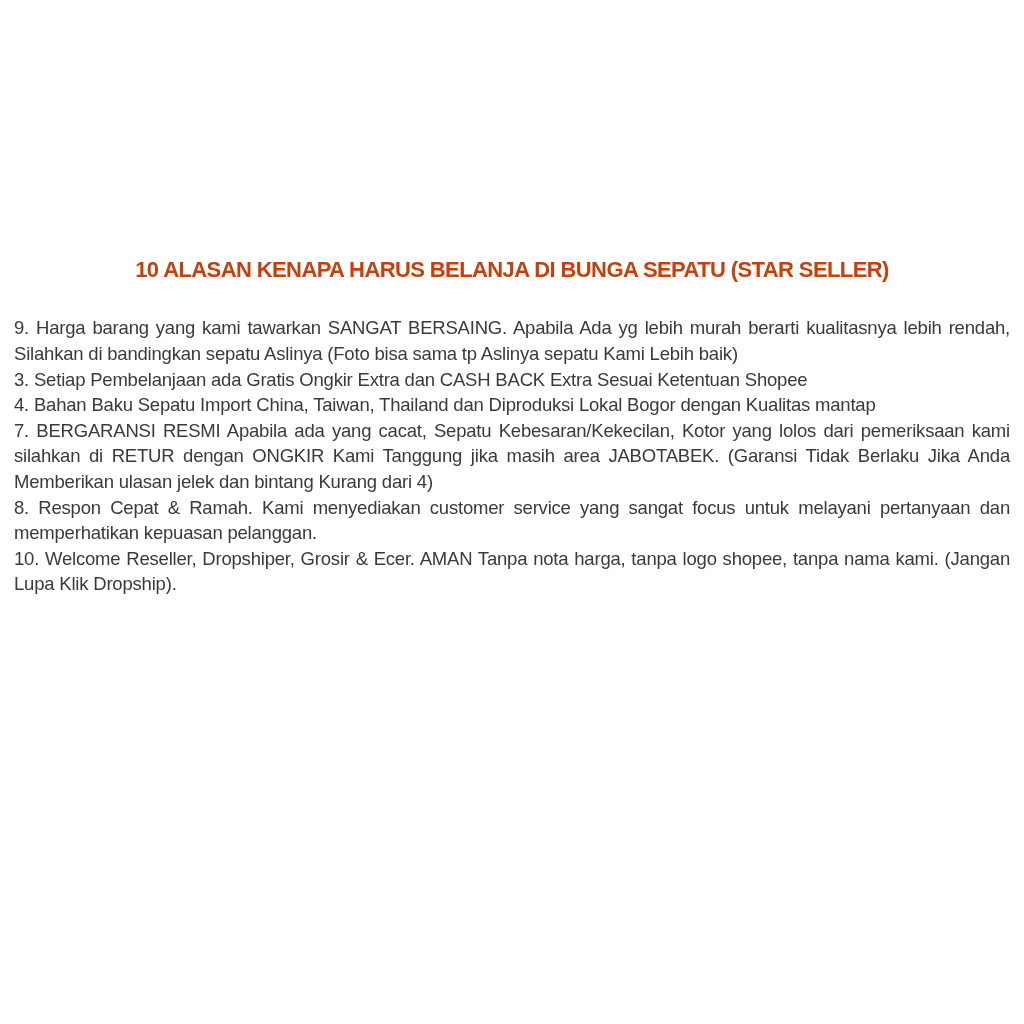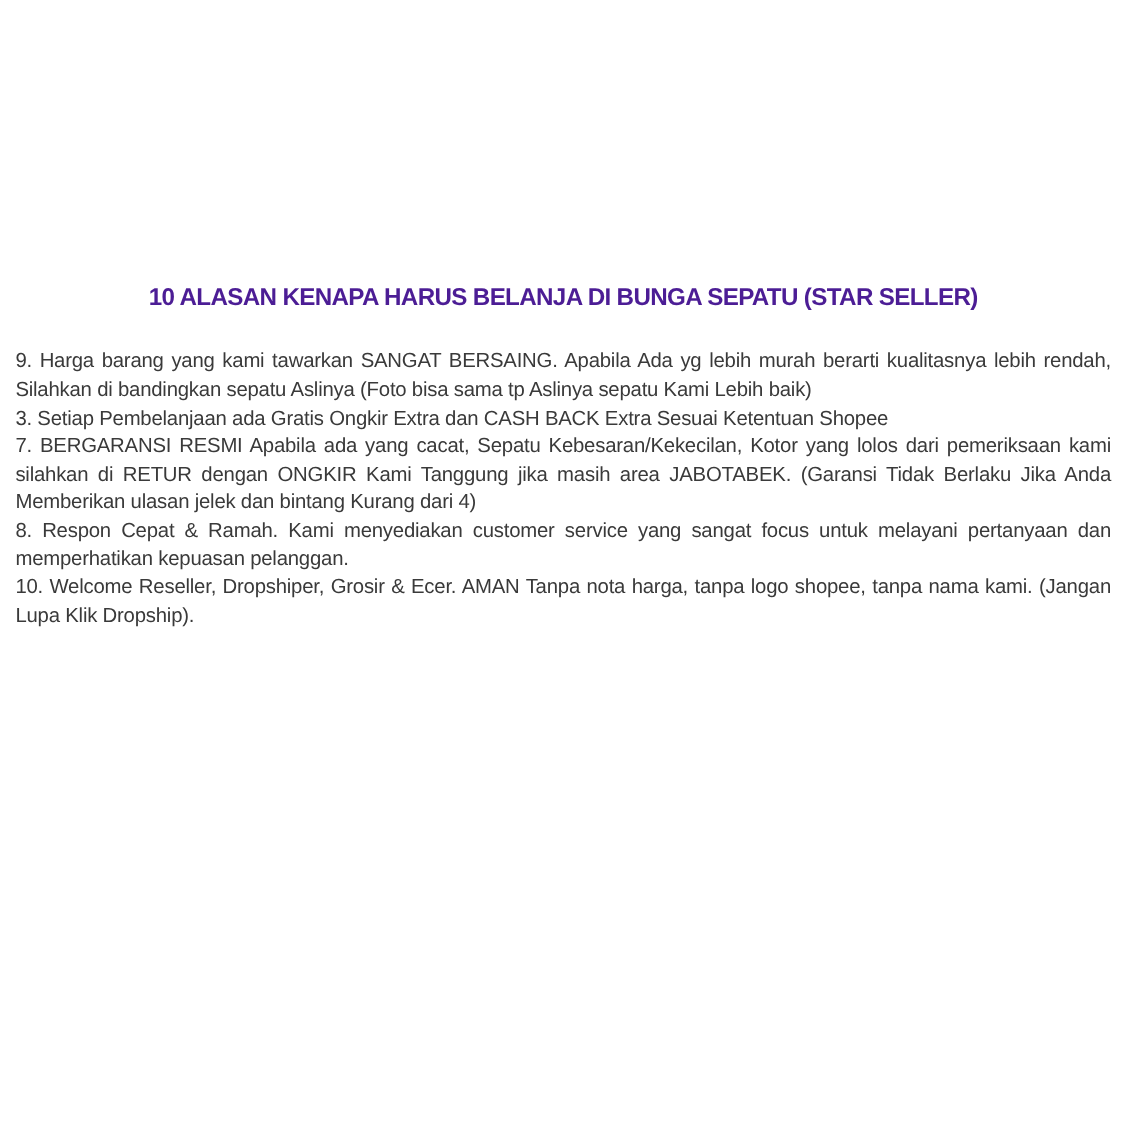--- a/index.html
+++ b/index.html
@@ -14,21 +14,21 @@
     background: #ffffff;
     overflow: hidden;
     font-family: "Liberation Sans", "DejaVu Sans", sans-serif;
   }
   .doc-title {
     margin: 257px 14px 32px 14px;
     text-align: center;
     font-size: 22px;
     font-weight: bold;
     letter-spacing: -0.6px;
-    color: #4c1d95;
+    color: #c2410c;
     line-height: 1.2;
   }
   .reasons {
     margin: 0 14px;
     width: 996px;
   }
   .reasons p {
     margin: 0;
     padding: 0;
     font-size: 18.5px;
@@ -42,17 +42,18 @@
 </style>
 </head>
 <body>
 
 <div class="page">
   <h1 class="doc-title">10 ALASAN KENAPA HARUS BELANJA DI BUNGA SEPATU (STAR SELLER)</h1>
 
   <div class="reasons">
     <p>9. Harga barang yang kami tawarkan SANGAT BERSAING. Apabila Ada yg lebih murah berarti kualitasnya lebih rendah, Silahkan di bandingkan sepatu Aslinya (Foto bisa sama tp Aslinya sepatu Kami Lebih baik)</p>
     <p>3. Setiap Pembelanjaan ada Gratis Ongkir Extra dan CASH BACK Extra Sesuai Ketentuan Shopee</p>
+    <p>4. Bahan Baku Sepatu Import China, Taiwan, Thailand dan Diproduksi Lokal Bogor dengan Kualitas mantap</p>
     <p>7. BERGARANSI RESMI Apabila ada yang cacat, Sepatu Kebesaran/Kekecilan, Kotor yang lolos dari pemeriksaan kami silahkan di RETUR dengan ONGKIR Kami Tanggung jika masih area JABOTABEK. (Garansi Tidak Berlaku Jika Anda Memberikan ulasan jelek dan bintang Kurang dari 4)</p>
     <p>8. Respon Cepat &amp; Ramah. Kami menyediakan customer service yang sangat focus untuk melayani pertanyaan dan memperhatikan kepuasan pelanggan.</p>
     <p>10. Welcome Reseller, Dropshiper, Grosir &amp; Ecer. AMAN Tanpa nota harga, tanpa logo shopee, tanpa nama kami. (Jangan Lupa Klik Dropship).</p>
   </div>
 </div>
 
 </body></html>

